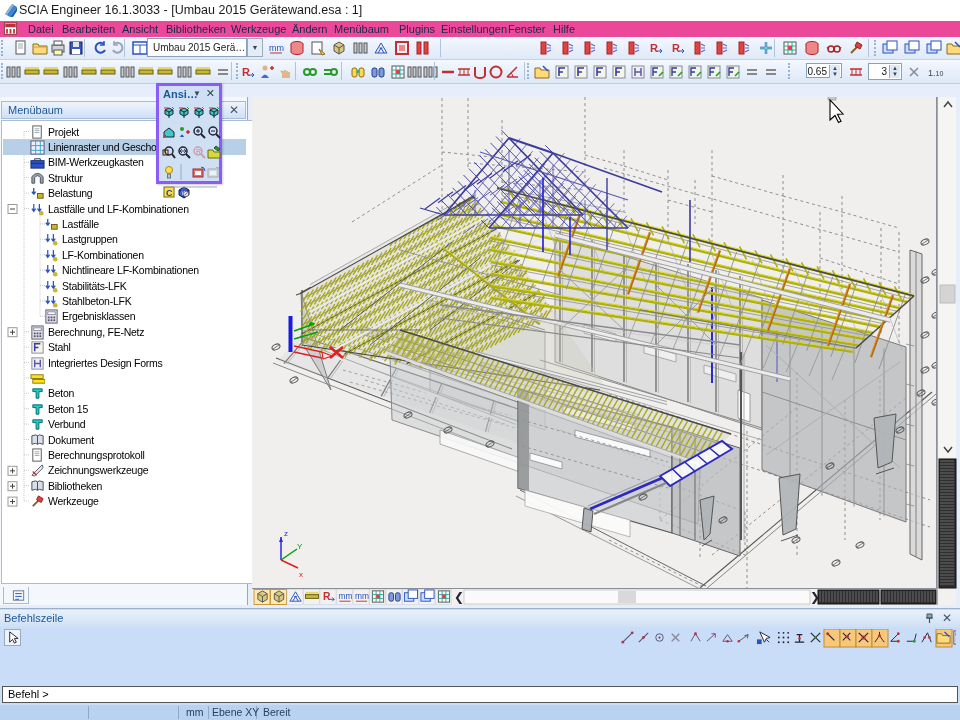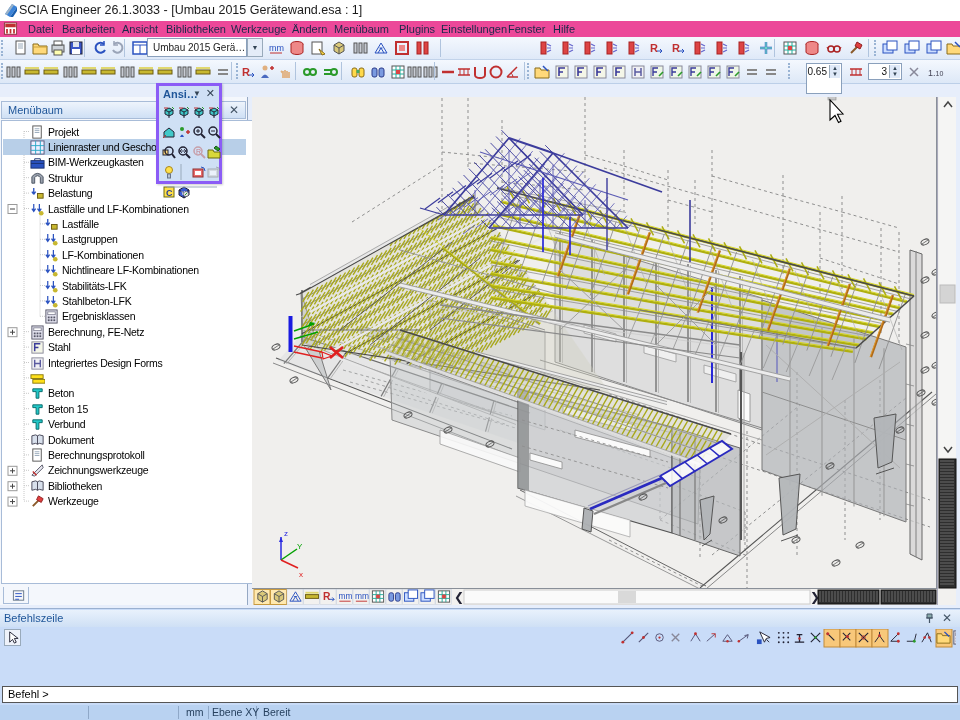--- a/index.html
+++ b/index.html
@@ -33,21 +33,21 @@
 .sdiv { position:absolute; top:1px; width:1px; height:13px; background:#8fa8c8; }
 
 </style></head><body>
 <div id="app">
 <div id="titlebar" class="abs">
 <svg class="abs" style="left:4px;top:3px" width="14" height="15" viewBox="0 0 14 15">
         <path d="M1 11 L8 1 L13 4 L6 14 Z" fill="#3b83d8"></path>
         <path d="M1 11 L8 1 L10 2 L3 12 Z" fill="#9ab2c8"></path>
         <path d="M6 14 L13 4 L13 8 L9 14 Z" fill="#1a5fb0"></path>
       </svg>
-<span class="t">SCIA Engineer 26.1.3033 - [Umbau 2015 Gerätewand.esa : 1]</span>
+<span class="t">SCIA Engineer 16.1.3033 - [Umbau 2015 Gerätewand.esa : 1]</span>
     </div>
 <div id="menubar" class="abs">
 <svg class="abs" style="left:3px;top:1px" width="15" height="14" viewBox="0 0 16 16">
         <rect x="1" y="1" width="14" height="13" fill="#fff" stroke="#803030"></rect>
         <rect x="2" y="2" width="12" height="4" fill="#c03030"></rect>
         <path d="M4 8 v5 M8 8 v5 M12 8 v5" stroke="#c03030" stroke-width="2"></path>
       </svg>
 <span style="left:28px">Datei</span>
 <span style="left:62px">Bearbeiten</span>
 <span style="left:122px">Ansicht</span>
@@ -384,21 +384,21 @@
 </svg>
 <div class="sep" style="left:231px"></div>
 <div class="sep" style="left:295px"></div>
 <div class="sep" style="left:341px"></div>
 <div class="sep" style="left:434px"></div>
 <div class="sep" style="left:524px"></div>
 <div class="grip" style="left:1px"></div>
 <div class="grip" style="left:236px"></div>
 <div class="grip" style="left:527px"></div>
 <div class="grip" style="left:788px"></div>
-<div class="spin" style="left:806px;top:3px;width:36px;height:31px;padding:2px 14px 0 0;">0.65<span style="position:absolute;right:1px;top:1px;width:11px;height:13px;background:#dfe9f8;border-left:1px solid #9ab;font-size:6px;text-align:center;color:#345;">▲<br>▼</span></div>
+<div class="spin" style="left:806px;top:3px;width:36px;height:15px;padding:2px 14px 0 0;">0.65<span style="position:absolute;right:1px;top:1px;width:11px;height:13px;background:#dfe9f8;border-left:1px solid #9ab;font-size:6px;text-align:center;color:#345;">▲<br>▼</span></div>
 <svg style="position:absolute;left:848px;top:4px" width="16" height="16">
         <svg x="0" y="0" width="16" height="16" viewBox="0 0 16 16">
           <path d="M2 5 h12 M2 11 h12" stroke="#c03030" stroke-width="1.5"></path>
           <path d="M4 5 v6 M8 5 v6 M12 5 v6" stroke="#c03030"></path>
         </svg>
       </svg>
 <div class="spin" style="left:868px;top:3px;width:34px;height:17px;padding:2px 14px 0 0;">3<span style="position:absolute;right:1px;top:1px;width:11px;height:13px;background:#dfe9f8;border-left:1px solid #9ab;font-size:6px;text-align:center;color:#345;">▲<br>▼</span></div>
 <svg style="position:absolute;left:906px;top:4px" width="16" height="16">
         <svg x="0" y="0" width="16" height="16" viewBox="0 0 16 16">
           <path d="M4 4 L12 12 M12 4 L4 12" stroke="#889" stroke-width="1.5"></path>

